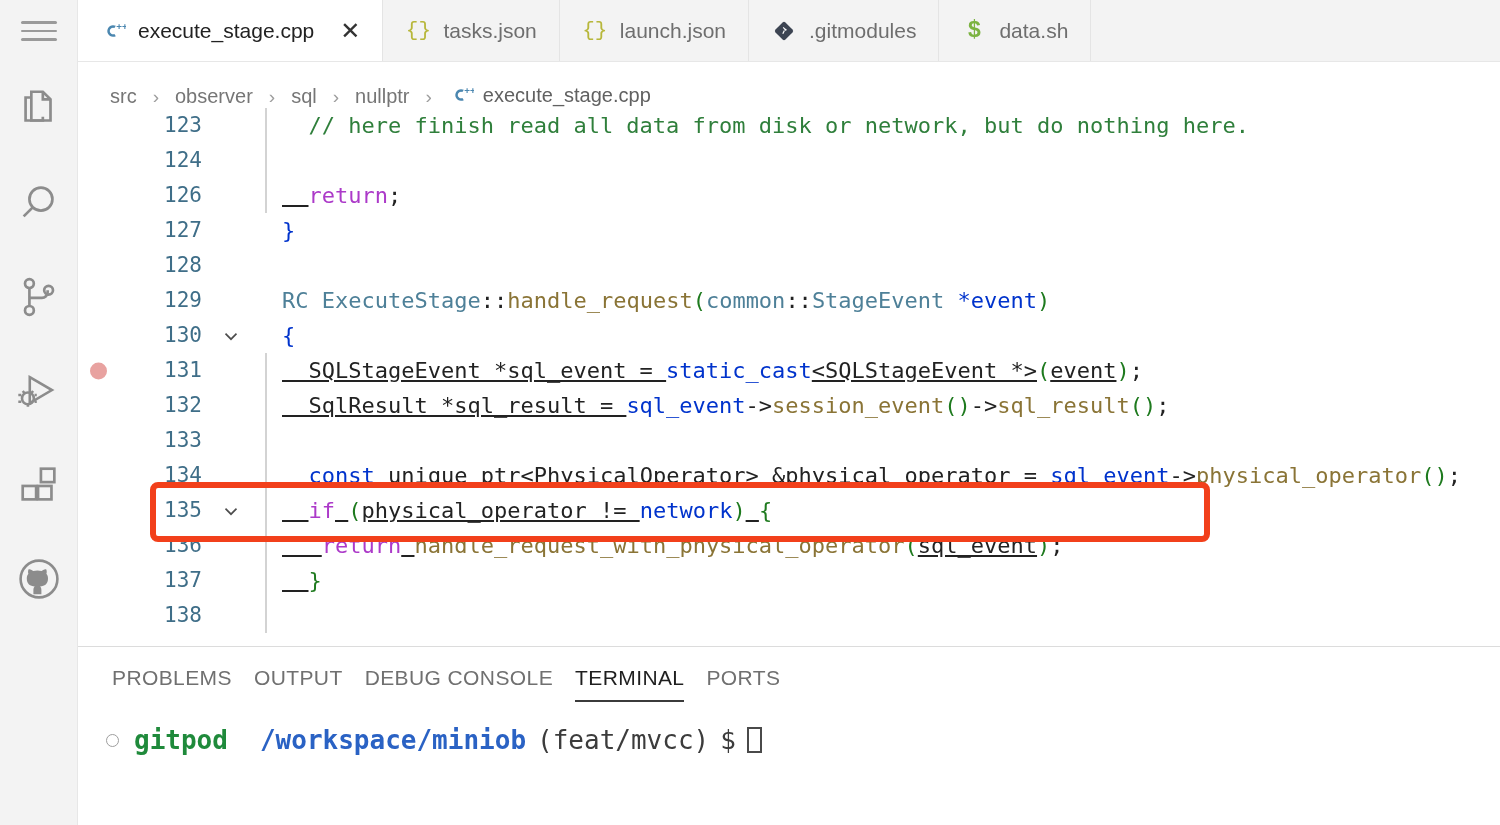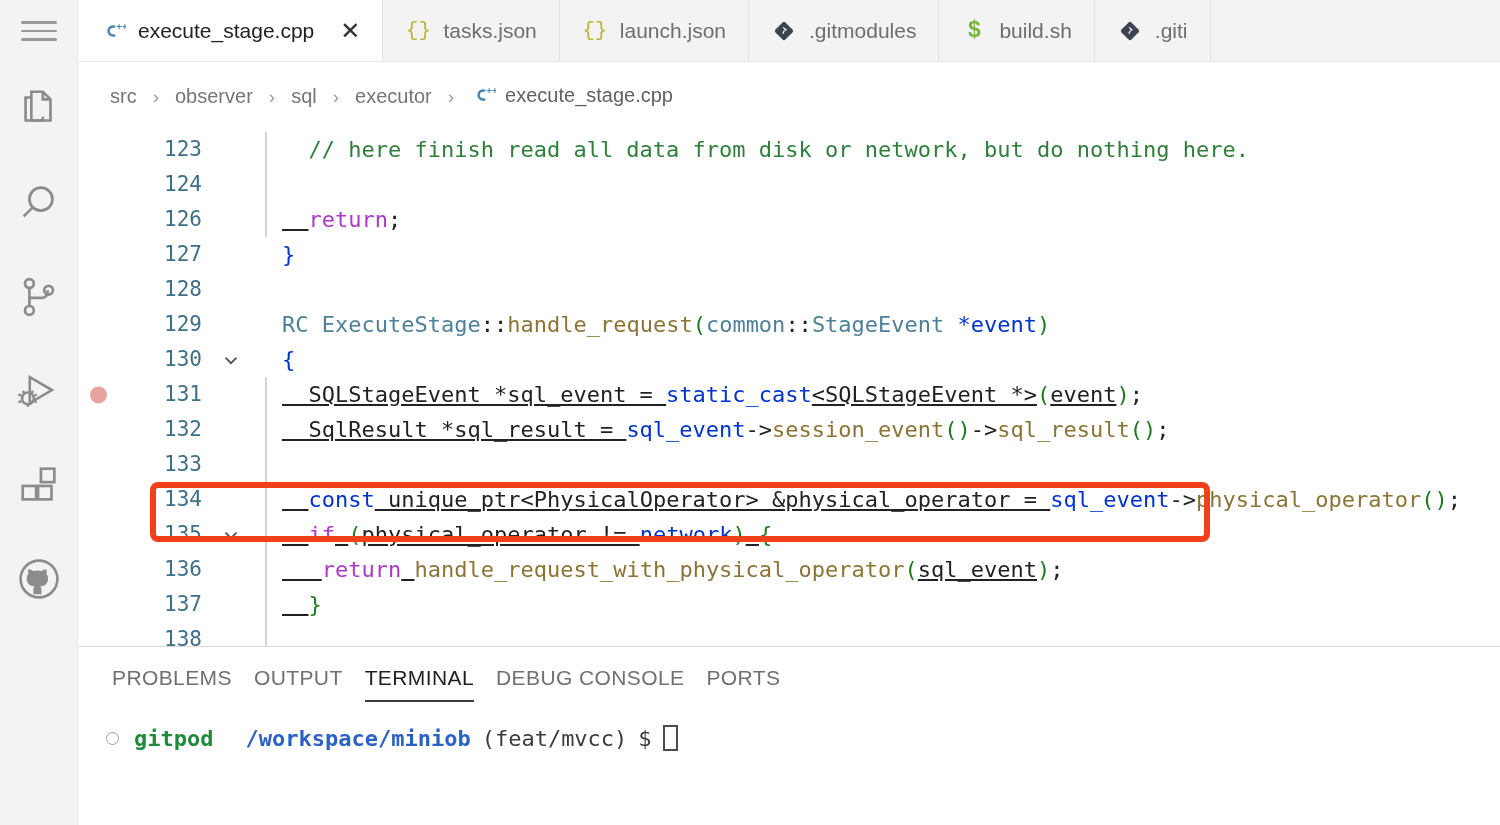--- a/index.html
+++ b/index.html
@@ -76,21 +76,20 @@
     flex: 1 1 auto; position: relative; overflow: hidden;
     background: #ffffff;
     border-bottom: 1px solid #dcdcdc;
     min-height: 0;
   }
   .code-area {
     position:absolute; inset:0;
     font-family: "DejaVu Sans Mono", "Liberation Mono", monospace;
     font-size: 22px;
     line-height: 35px;
-    margin-top: 24px;
   }
   .line { display: flex; align-items: center; height: 35px; white-space: pre; }
   .gutter {
     flex: 0 0 132px; display: flex; align-items: center;
     justify-content: flex-end; position: relative;
     color: #3f6e88; font-size: 21px; padding-right: 8px;
   }
   .bp {
     position: absolute; left: 12px; top: 50%; transform: translateY(-50%);
     width: 17px; height: 17px; border-radius: 50%; background: #e8a2a0;
@@ -137,21 +136,21 @@
   }
   .ptab { position: relative; padding: 14px 0 12px; white-space:nowrap; }
   .ptab.active { color:#1f1f1f; }
   .ptab.active::after {
     content:""; position:absolute; left:0; right:0; bottom:0;
     height: 2.5px; background:#3b3b3b;
   }
   .terminal {
     flex: 1 1 auto; padding: 18px 0 16px 28px;
     font-family: "DejaVu Sans Mono", "Liberation Mono", monospace;
-    font-size: 22px; color:#2b2b2b;
+    font-size: 26px; color:#2b2b2b;
     display:flex; align-items:flex-start;
   }
   .term-line { display:flex; align-items:center; gap: 11px; white-space:pre; }
   .term-bullet {
     width:13px; height:13px; border-radius:50%;
     border: 1.8px solid #9e9e9e; display:inline-block; margin-right:4px;
   }
   .term-user { color:#1f8a3b; font-weight:700; }
   .term-path { color:#2a62c4; font-weight:700;margin-left:21px; }
   .term-branch { color:#3c3c3c; }
@@ -262,42 +261,32 @@
             <svg width="24" height="24" viewBox="0 0 24 24">
               <rect x="5" y="5" width="14" height="14" rx="2" transform="rotate(45 12 12)" fill="#3c4452"></rect>
               <path d="M11.2 8.4l2.4 2.4M12.4 11.4l-1.6 3.4" stroke="#fff" stroke-width="1.2" fill="none"></path>
               <circle cx="13.6" cy="10.8" r="1" fill="#fff"></circle>
             </svg>
           </span>
           <span class="tab-label">.gitmodules</span>
         </div>
         <div class="tab">
           <span class="ficon ficon-sh">$</span>
-          <span class="tab-label">build.sh</span>
-        </div>
-        <div class="tab">
-          <span class="ficon">
-            <svg width="24" height="24" viewBox="0 0 24 24">
-              <rect x="5" y="5" width="14" height="14" rx="2" transform="rotate(45 12 12)" fill="#3c4452"></rect>
-              <path d="M11.2 8.4l2.4 2.4M12.4 11.4l-1.6 3.4" stroke="#fff" stroke-width="1.2" fill="none"></path>
-              <circle cx="13.6" cy="10.8" r="1" fill="#fff"></circle>
-            </svg>
-          </span>
-          <span class="tab-label">.giti</span>
+          <span class="tab-label">data.sh</span>
         </div>
       </div>
 
     <div class="breadcrumb" id="breadcrumb">
         <span class="bc-item">src</span>
         <span class="bc-sep">›</span>
         <span class="bc-item">observer</span>
         <span class="bc-sep">›</span>
         <span class="bc-item">sql</span>
         <span class="bc-sep">›</span>
-        <span class="bc-item">executor</span>
+        <span class="bc-item">nullptr</span>
         <span class="bc-sep">›</span>
         <span class="bc-item leaf">
           <span class="ficon">
             <svg width="26" height="26" viewBox="0 0 24 24">
               <path d="M14.6 7.2a5.4 5.4 0 1 0 0 9.6l-1.3-2.1a3 3 0 1 1 0-5.4z" fill="#4b87b0"></path>
               <text x="15" y="11" font-size="9" font-family="Liberation Sans, sans-serif" fill="#4b87b0" font-weight="700">++</text>
             </svg>
           </span>
           <span>execute_stage.cpp</span>
         </span>
@@ -325,22 +314,22 @@
           <div class="line"><div class="gutter"><span>137</span></div><div class="fold"></div><div class="indentbar"><span></span></div><div class="code"><span class="t-plain">  </span><span class="t-punct">}</span></div></div>
           <div class="line"><div class="gutter"><span>138</span></div><div class="fold"></div><div class="indentbar"><span></span></div><div class="code"></div></div>
         </div>
       <div class="annot"></div>
     </div>
 
     <div class="panel">
       <div class="panel-tabs" id="paneltabs">
           <div class="ptab">PROBLEMS</div>
           <div class="ptab">OUTPUT</div>
+          <div class="ptab">DEBUG CONSOLE</div>
           <div class="ptab active">TERMINAL</div>
-          <div class="ptab">DEBUG CONSOLE</div>
           <div class="ptab">PORTS</div>
         </div>
       <div class="terminal">
         <div class="term-line">
           <span class="term-bullet"></span>
           <span class="term-user">gitpod</span>
           <span class="term-path">/workspace/miniob</span>
           <span class="term-branch">(feat/mvcc)</span>
           <span class="term-dollar">$</span>
           <span class="term-cursor"></span>

